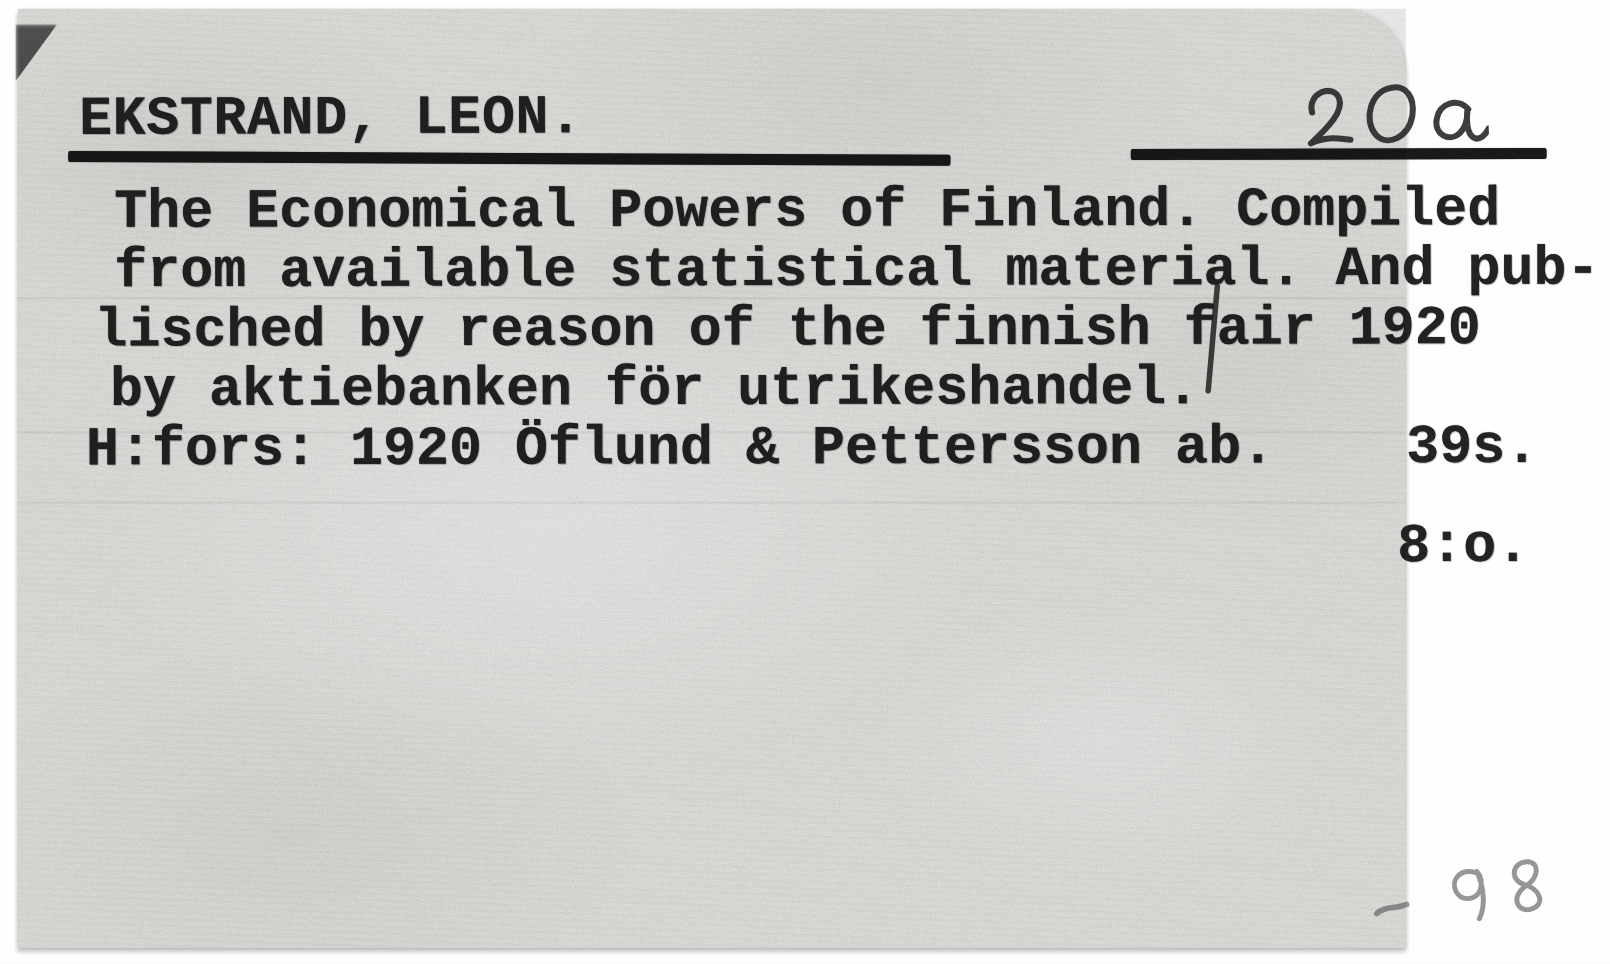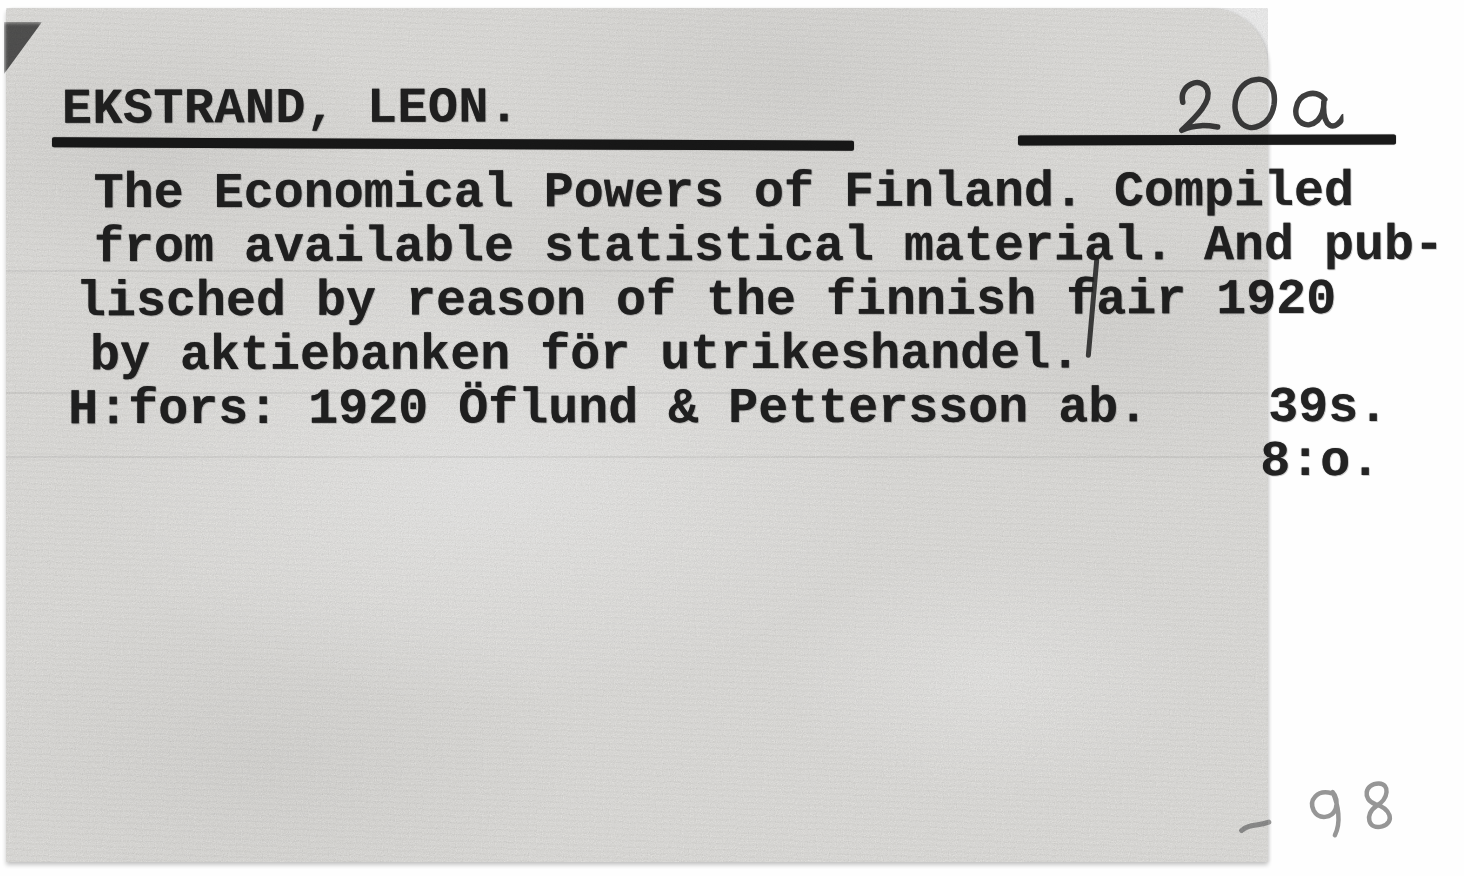--- a/index.html
+++ b/index.html
@@ -12,21 +12,21 @@
     font-family: "Liberation Mono", "DejaVu Sans Mono", monospace;
   }
   .page {
     position: relative;
     width: 1464px;
     height: 876px;
   }
   
   .card {
     position: absolute;
-    left: 6px;
+    left: 16px;
     top: 8px;
     width: 1262px;
     height: 854px;
     border-top-right-radius: 58px;
     border-top-left-radius: 4px;
     background-color: var(--paper, #eeedea);
     background-image:
       radial-gradient(ellipse 340px 200px at 12% 16%, rgba(0,0,0,0.045), transparent 70%),
       radial-gradient(ellipse 420px 240px at 62% 8%,  rgba(0,0,0,0.035), transparent 70%),
       radial-gradient(ellipse 560px 320px at 38% 55%, rgba(255,255,255,0.55), transparent 72%),
@@ -92,21 +92,21 @@
   .body-line {
     height: 54px;
     line-height: 54px;
     white-space: pre;
   }
   .body-line:nth-child(1) { margin-left: 26px; }
   .body-line:nth-child(2) { margin-left: 26px; }
   .body-line:nth-child(3) { margin-left: 8px;  }
   .body-line:nth-child(4) { margin-left: 22px; }
   .body-line:nth-child(5) { margin-left: 0;    }
-  .body-line:nth-child(6) { margin-left: 1192px; }
+  .body-line:nth-child(6) { margin-left: 1192px; margin-top: 36px; }
   .overstrike {
     position: absolute;
     left: 1084px;
     top: 250px;
     width: 5px;
     height: 100px;
     background: var(--ink, #232323);
     border-radius: 3px;
     transform: rotate(5deg);
     opacity: 0.85;

